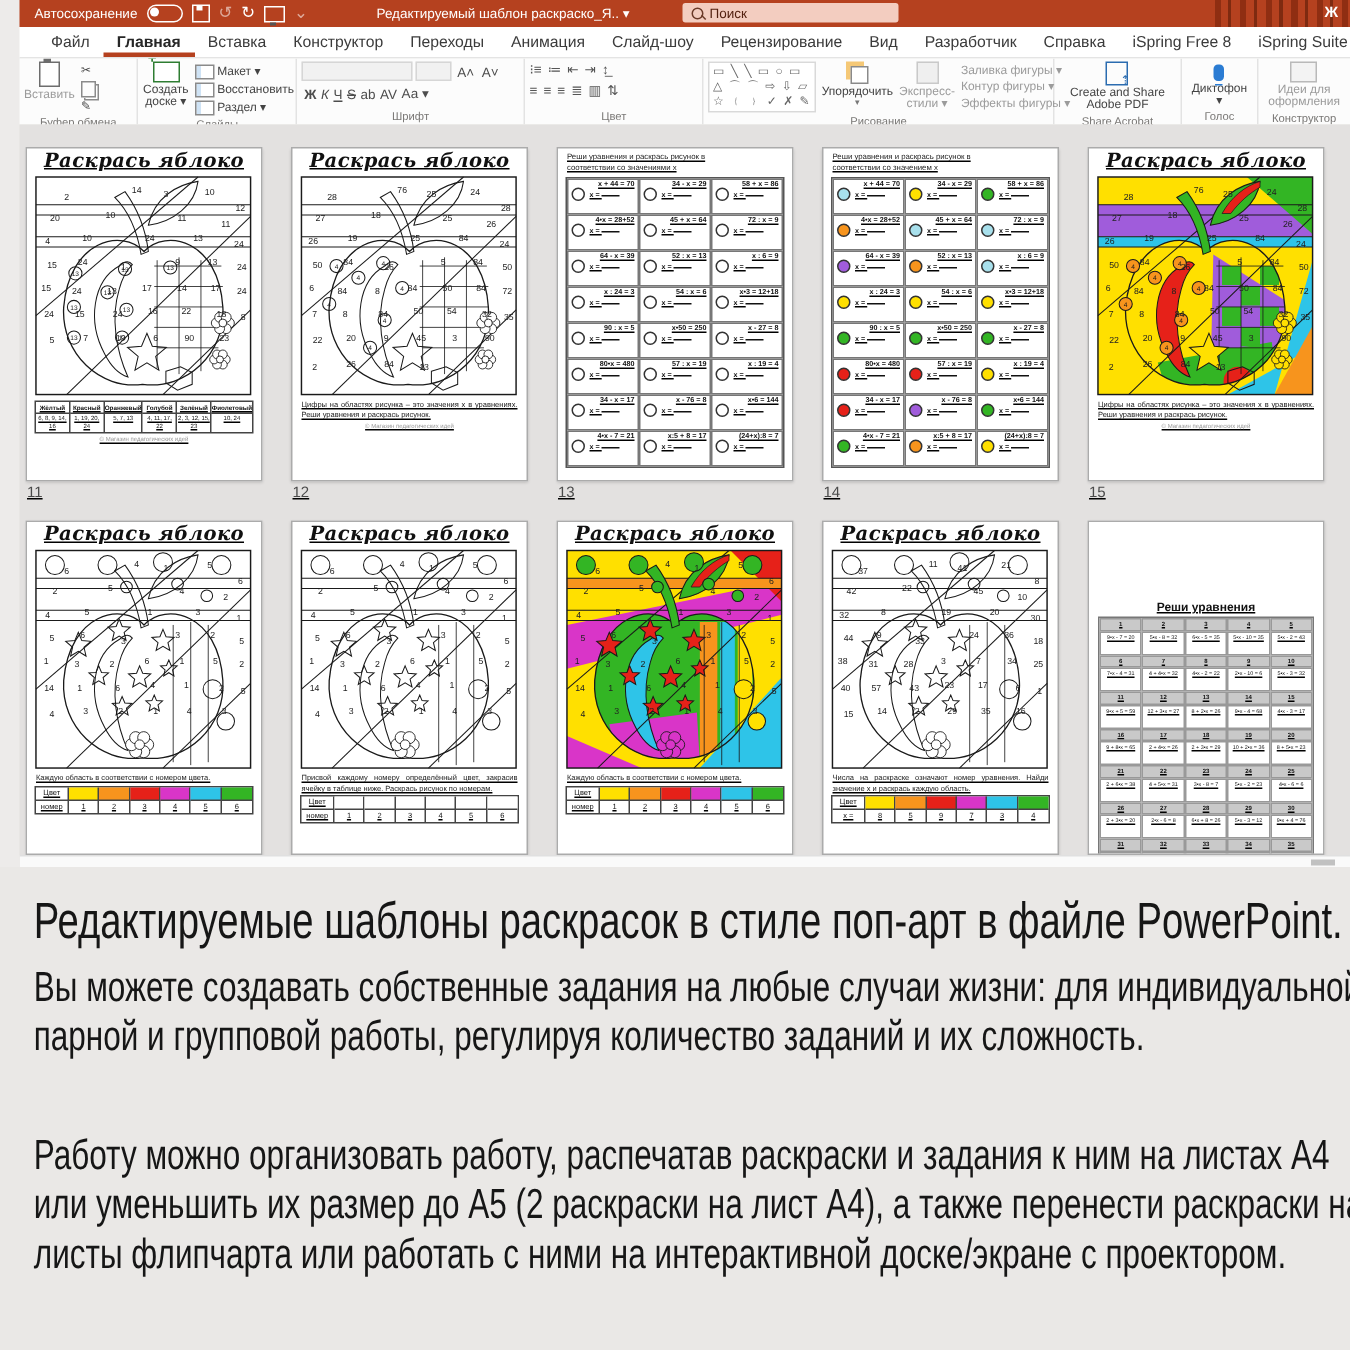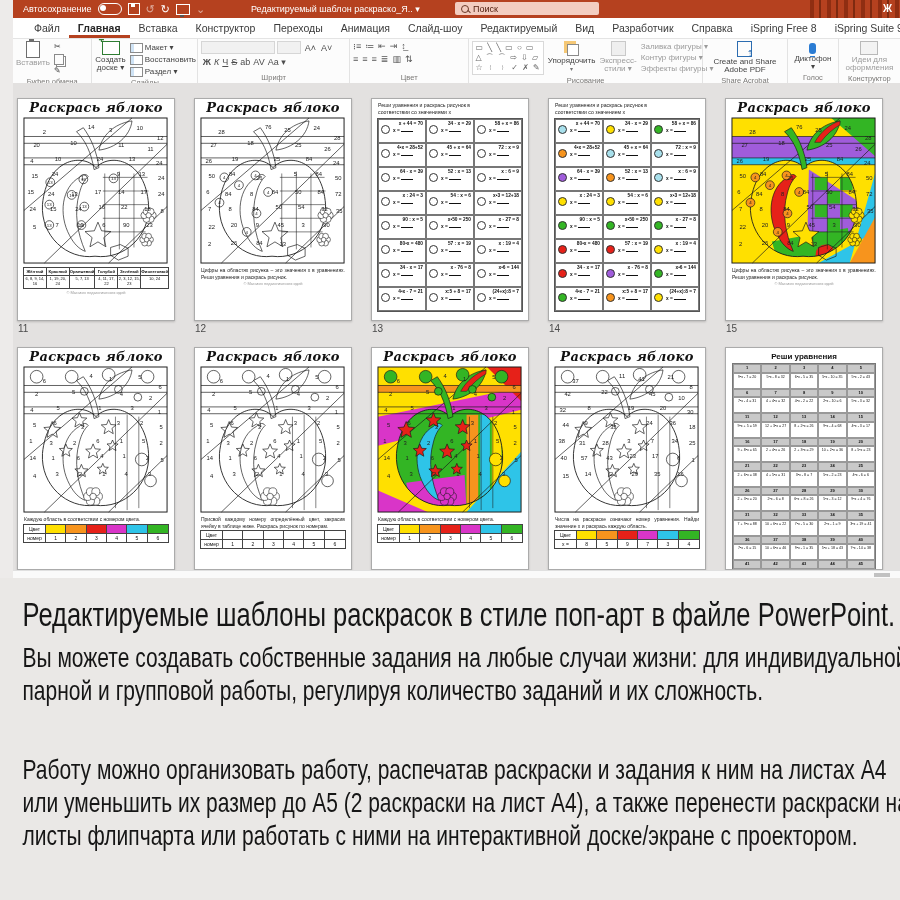--- a/index.html
+++ b/index.html
@@ -55,21 +55,21 @@
   .i-arrange{width:10px;height:10px;border:1px solid #8a8a8a;background:#fff;box-shadow:-3px -3px 0 0 #F5C876;margin:3px 0 0 3px;}
   .i-styles{width:13px;height:13px;border:1px solid #C9C9C9;background:#EFEFEF;position:relative;}
   .i-pdf{width:13px;height:14px;border:1.2px solid #2B6CB0;position:relative;}
   .i-pdf::after{content:"⇡";position:absolute;right:-2px;bottom:-2px;color:#2B6CB0;font-size:8px;line-height:1;}
   .i-mic{width:7px;height:11px;background:#2B7CD3;border-radius:3px;position:relative;margin-top:2px;}
   .i-mic::after{content:"";position:absolute;left:1px;bottom:-3px;width:5px;height:1.5px;background:#2B7CD3;}
   .i-designer{width:16px;height:12px;border:1px solid #B9B9B9;background:#F3F3F3;}
   .caret{font-size:6px;color:#777;}
 
   
-  .slidearea{position:relative;height:496px;background:#E3E1E0;overflow:hidden;}
+  .slidearea{position:relative;height:496px;background:#E3E1E0;overflow:hidden;text-decoration:underline;}
   .grid{display:grid;grid-template-columns:repeat(5,158px);column-gap:19px;row-gap:12px;padding:15px 0 0 4px;}
   .cell{width:158px;}
   .thumb{width:156px;height:221px;background:#fff;border:1px solid #ABABAB;box-shadow:0 1px 2px rgba(0,0,0,.18);
     overflow:hidden;position:relative;box-sizing:content-box;}
   .slidenum{font-size:10px;color:#4a4a4a;padding:2px 0 0 1px;height:12px;}
   .ap-title{font-family:"DejaVu Serif","Liberation Serif",serif;font-style:italic;font-weight:bold;
     font-size:13px;text-align:center;line-height:1.1;padding-top:2px;letter-spacing:.3px;color:#111;}
   .ap-caption{font-size:5px;color:#222;padding:1px 6px 0 6px;text-align:justify;line-height:1.25;}
   .ap-footer{font-size:4px;color:#999;text-align:center;padding-top:1px;}
   .legend{display:grid;grid-template-columns:repeat(6,1fr);margin:1px 5px 0 5px;border:1px solid #444;}
@@ -80,21 +80,21 @@
   .ctable div{border-right:1px solid #444;border-bottom:1px solid #444;font-size:5px;text-align:center;height:8px;line-height:8px;color:#111;}
   .ctable div:nth-child(7n){border-right:none;}
   .ctable div:nth-child(n+8){border-bottom:none;}
   .eq-head{font-size:5.2px;color:#222;padding:3px 6px 2px 6px;line-height:1.35;white-space:pre-line;}
   .eq-grid{display:grid;grid-template-columns:repeat(3,1fr);border:1px solid #555;margin:0 5px;}
   .eq-cell{border:1px solid #777;padding:1px 2px 2px 2px;position:relative;height:19px;}
   .eq-circ{position:absolute;left:2px;top:5px;width:7px;height:7px;border:1px solid #333;border-radius:50%;}
   .eq-txt{font-size:4.8px;font-weight:bold;text-align:right;color:#111;line-height:1.3;}
   .eq-x{font-size:4.8px;font-weight:bold;color:#111;padding-left:12px;line-height:1.5;}
   .eq-x span{display:inline-block;width:12px;border-bottom:.8px solid #111;}
-  .t20-title{font-size:8px;font-weight:bold;text-align:center;padding:4px 0 2px 0;color:#111;}
+  .t20-title{font-size:8px;font-weight:bold;text-align:center;padding:4px 0 2px 0;color:#111;margin-top:48px;}
   .t20{display:grid;grid-template-columns:repeat(5,1fr);margin:0 6px;border:1px solid #777;}
   .t20 div{border:.5px solid #999;font-size:3.6px;text-align:center;color:#111;overflow:hidden;}
   .t20 .num{background:#C9C9C9;font-weight:bold;height:6.5px;line-height:6.5px;font-size:4px;}
   .t20 .eq{height:13px;line-height:1.5;padding-top:1px;}
   .scrollstrip{position:absolute;left:0;bottom:0;width:887px;height:8px;background:#FAFAFA;border-top:1px solid #E0E0E0;}
   .scrollthumb{position:absolute;right:10px;top:2px;width:16px;height:4px;background:#C1C1C1;}
   .watermark{position:absolute;left:757px;top:437px;color:#8F8F8F;opacity:.85;pointer-events:none;}
   .wm1{font-size:13px;}
   .wm2{font-size:8px;opacity:.55;}
 
@@ -133,21 +133,21 @@
     </div>
 
     <div class="tabsrow" id="tabsrow">
         <div class="tab">Файл</div>
         <div class="tab active">Главная</div>
         <div class="tab">Вставка</div>
         <div class="tab">Конструктор</div>
         <div class="tab">Переходы</div>
         <div class="tab">Анимация</div>
         <div class="tab">Слайд-шоу</div>
-        <div class="tab">Редактируемый</div>
+        <div class="tab">Рецензирование</div>
         <div class="tab">Вид</div>
         <div class="tab">Разработчик</div>
         <div class="tab">Справка</div>
         <div class="tab">iSpring Free 8</div>
         <div class="tab">iSpring Suite 9</div>
       </div>
 
     <div class="ribbon">
       <div class="rgroup" style="width:76px">
         <div class="rbody">

